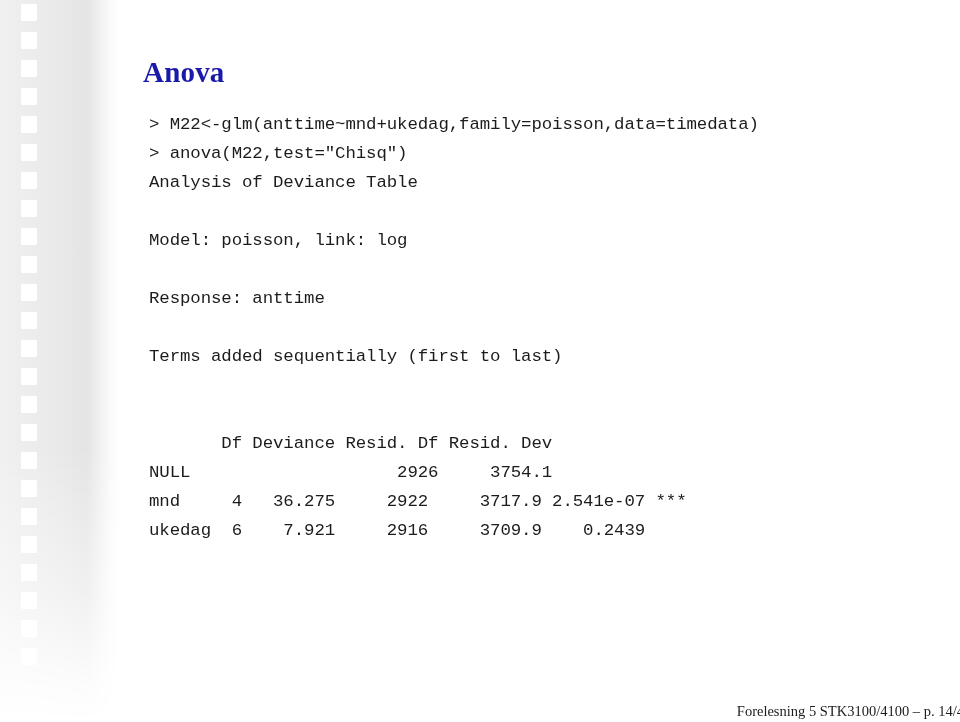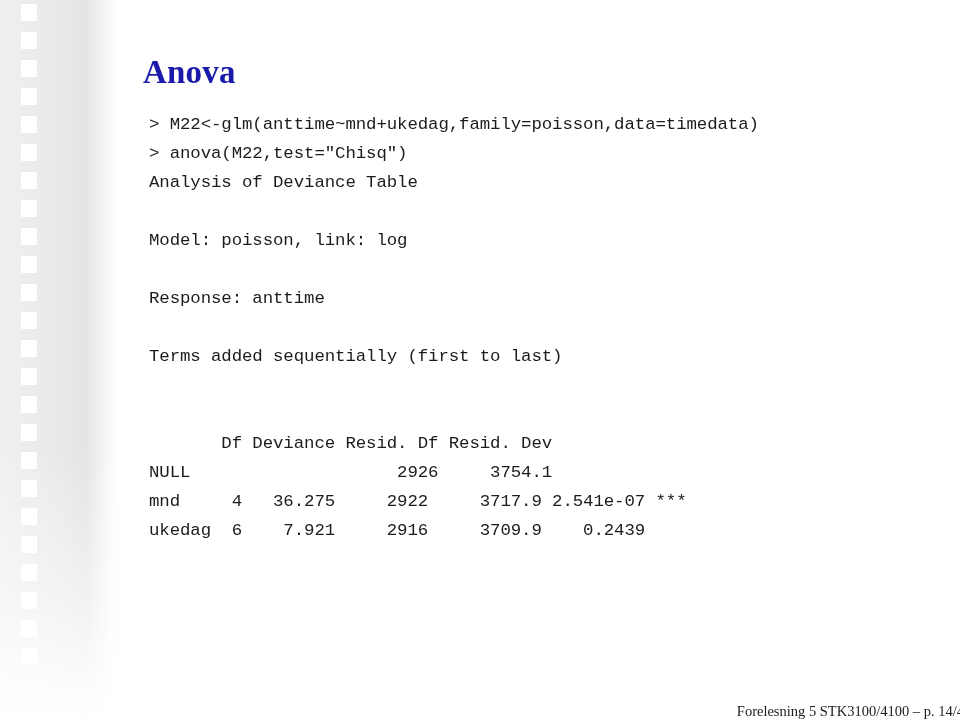--- a/index.html
+++ b/index.html
@@ -52,21 +52,21 @@
     border-radius: 1px;
   }
 
   
   #slide-title {
     position: absolute;
     left: 143px;
     top: 57px;
     font-family: "Liberation Serif", serif;
     font-weight: bold;
-    font-size: 33px;
+    font-size: 29px;
     line-height: 30px;
     color: #1a1aaa;
     letter-spacing: 0.2px;
   }
 
   
   #console {
     position: absolute;
     left: 149px;
     top: 110px;

